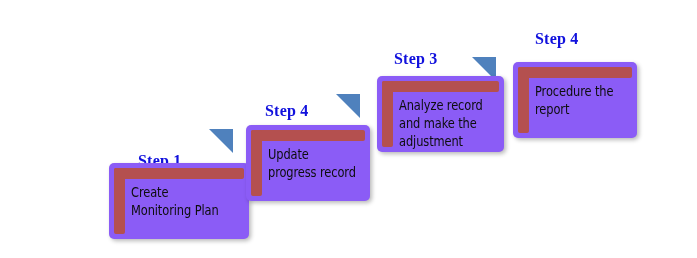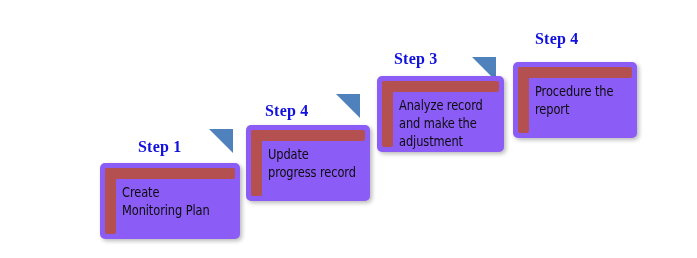--- a/index.html
+++ b/index.html
@@ -88,25 +88,25 @@
     letter-spacing: -0.1px;
   }
 </style>
 </head>
 <body>
 
 <div id="canvas">
 
   <div class="step">
 
-    <div class="step-label" style="left:138px; top:138px;">Step 1</div>
+    <div class="step-label" style="left:138px; top:152px;">Step 1</div>
 
     <div class="tri" style="left:209px; top:129px;"></div>
 
-    <div class="card" style="left:100px; top:163px; width:140px; height:76px;">
+    <div class="card" style="left:109px; top:163px; width:140px; height:76px;">
       <div class="bar-top" style="width:130px;"></div>
       <div class="bar-left" style="height:66px;"></div>
       <div class="card-text">Create
 Monitoring Plan</div>
     </div>
   </div>
 
   <div class="step">
 
     <div class="step-label" style="left:265px; top:102px;">Step 4</div>

